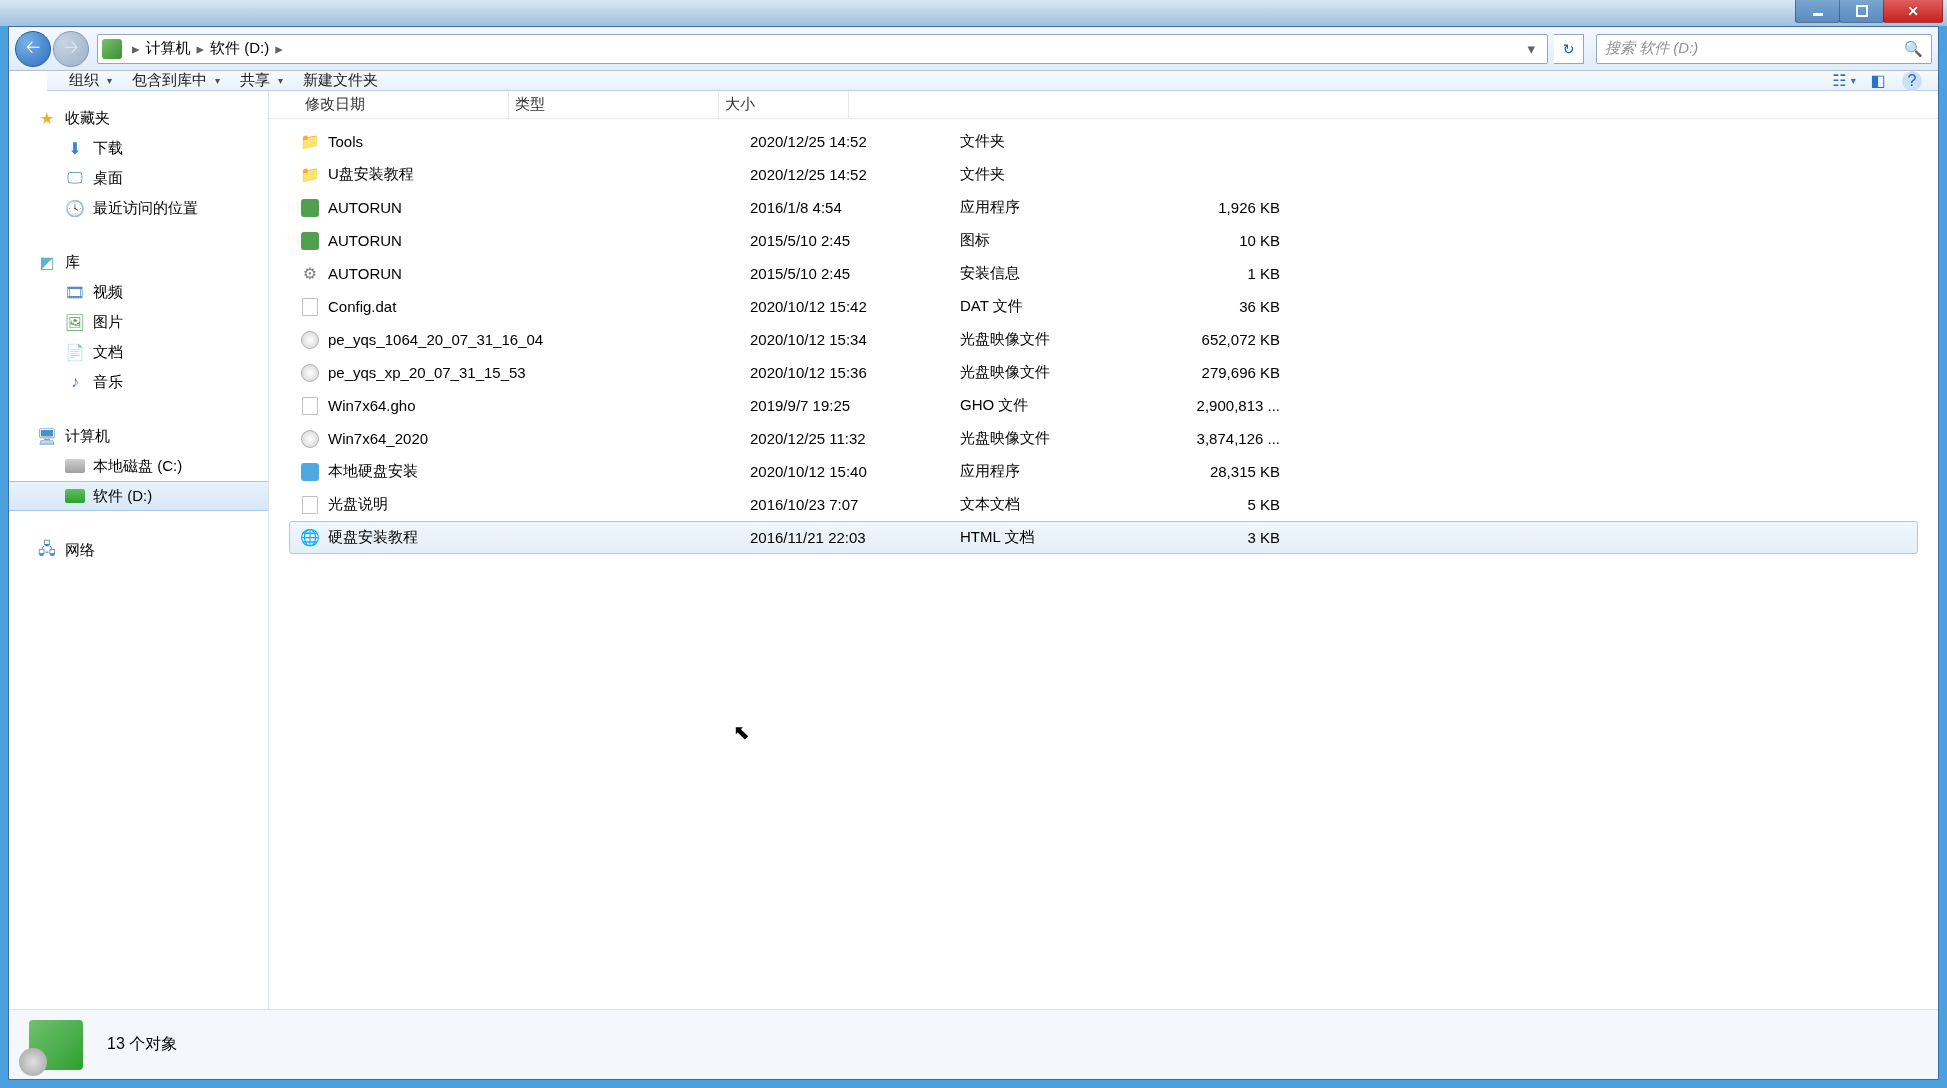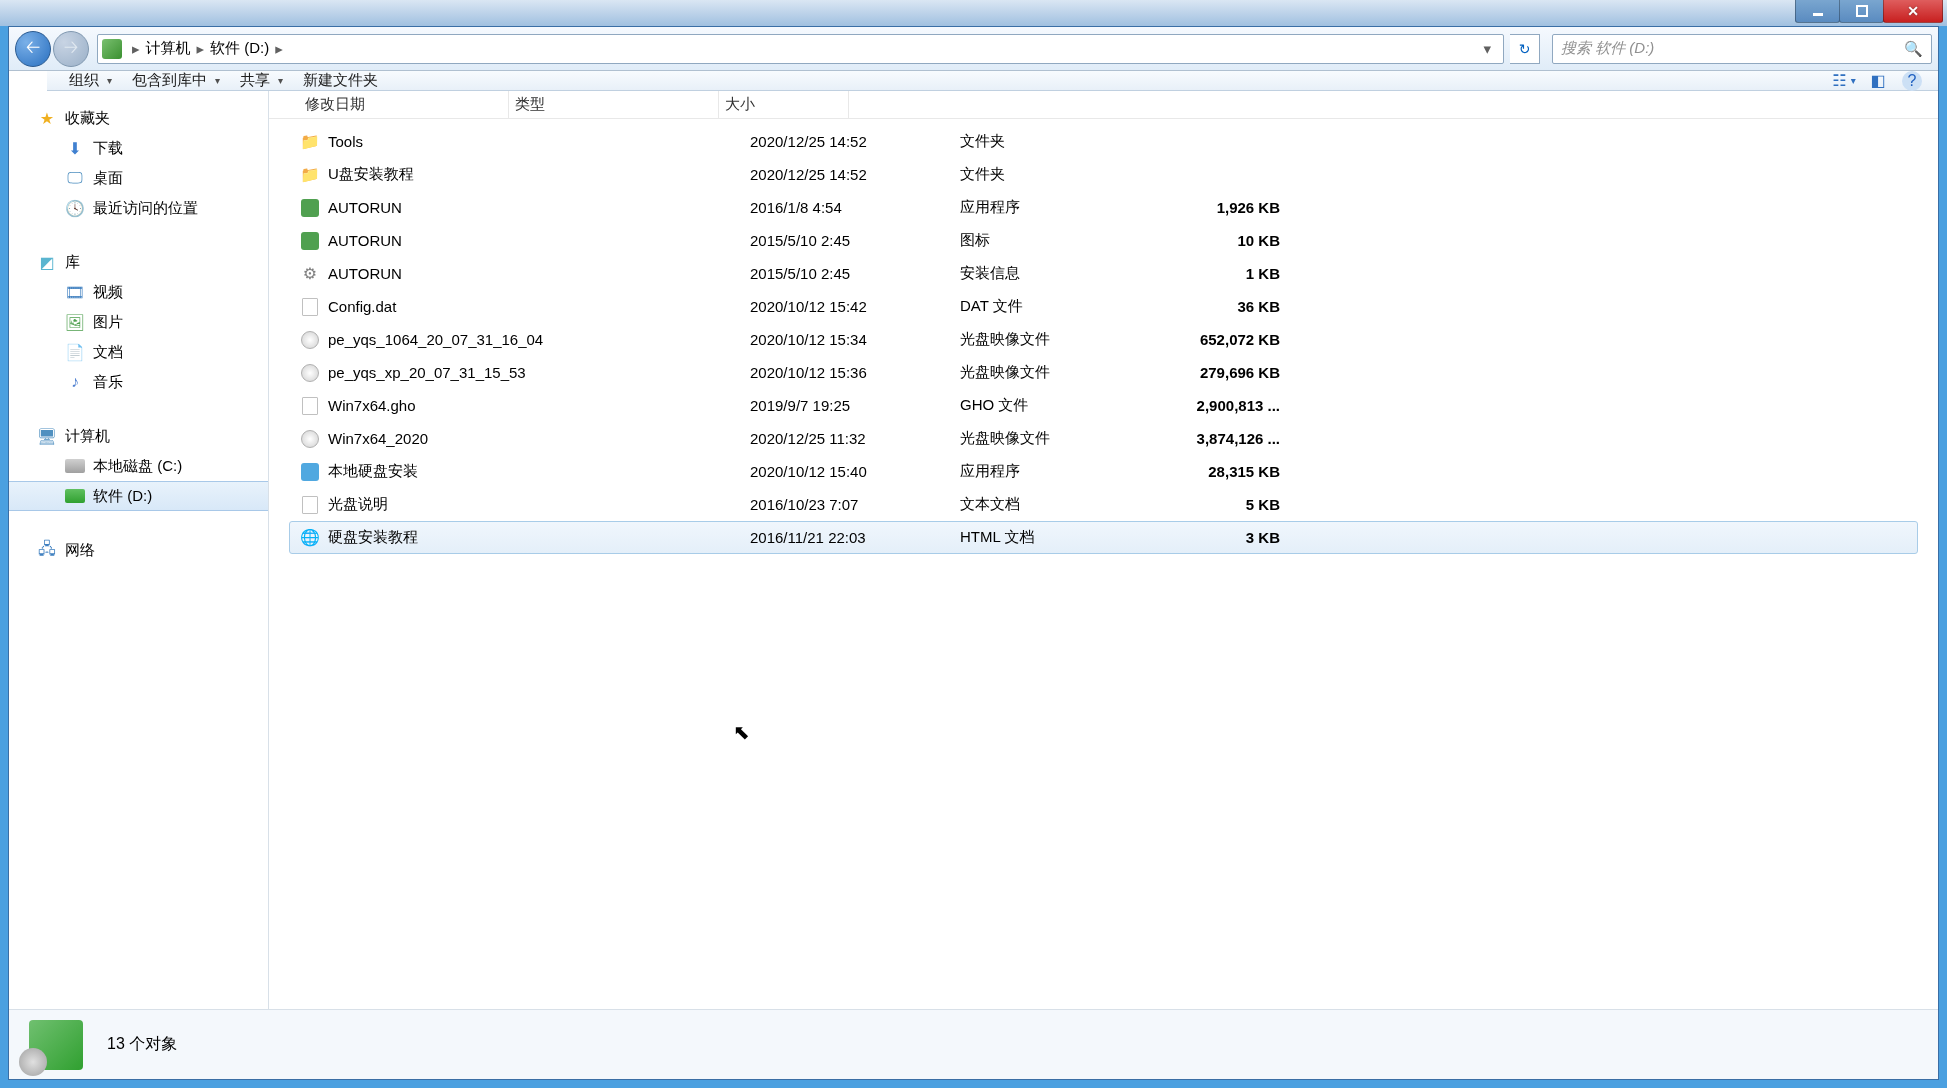--- a/index.html
+++ b/index.html
@@ -20,21 +20,21 @@
 .navbar { height: 44px; background: linear-gradient(to bottom, #f5f9fe 0%, #e0ecf8 100%); border-bottom: 1px solid #b0c0d0; display: flex; align-items: center; padding: 4px 6px; gap: 6px; }
 .nav-arrows { display: flex; align-items: center; }
 .nav-arrow { width: 36px; height: 36px; border-radius: 50%; background: radial-gradient(circle at 30% 30%, #7ab0e8, #2a70c0); border: 1px solid #2a5a90; display: flex; align-items: center; justify-content: center; color: #fff; font-size: 18px; margin-right: 2px; }
 .nav-arrow.disabled { background: radial-gradient(circle at 30% 30%, #c8d4e4, #9ab0c8); border-color: #8098b0; color: #e0e8f0; }
 .addr-bar { flex: 1; height: 30px; background: #fff; border: 1px solid #90a8c0; border-radius: 2px; display: flex; align-items: center; padding: 0 4px; font-size: 15px; }
 .crumb-icon { width: 20px; height: 20px; background: linear-gradient(135deg,#7ac070,#3a9030); border-radius: 3px; margin-right: 4px; }
 .crumb-sep { color: #606060; padding: 0 6px; }
 .crumb-item { color: #000; }
 .addr-dropdown { margin-left: auto; padding: 0 8px; color: #606060; }
 .refresh-btn { height: 30px; width: 30px; border: 1px solid #90a8c0; border-left: none; background: #fff; display: flex; align-items: center; justify-content: center; color: #0060c0; font-size: 14px; }
-.search-box { width: 380px; height: 30px; background: #fff; border: 1px solid #90a8c0; border-radius: 2px; display: flex; align-items: center; padding: 0 8px; margin-left: 6px; font-size: 15px; color: #909090; font-style: italic; }
+.search-box { width: 336px; height: 30px; background: #fff; border: 1px solid #90a8c0; border-radius: 2px; display: flex; align-items: center; padding: 0 8px; margin-left: 6px; font-size: 15px; color: #909090; font-style: italic; }
 .search-box .mag { margin-left: auto; color: #3070c0; font-style: normal; }
 
 
 .toolbar { height: 20px; background: linear-gradient(to bottom, #f8fbfe 0%, #e8f0f8 100%); border-bottom: 1px solid #c0d0e0; display: flex; align-items: center; padding: 0 12px; font-size: 15px; color: #202020; margin-left: 38px; }
 .tool-item { padding: 4px 10px; display: flex; align-items: center; gap: 4px; }
 .tool-drop::after { content: "▾"; font-size: 10px; margin-left: 4px; color: #505050; }
 .tool-right { margin-left: auto; display: flex; align-items: center; gap: 6px; }
 .tool-icon-btn { width: 28px; height: 28px; display: flex; align-items: center; justify-content: center; border: 1px solid transparent; border-radius: 2px; color: #3070c0; font-size: 16px; }
 .view-btn { display: flex; align-items: center; gap: 4px; }
 
@@ -71,21 +71,21 @@
 .col-type { width: 210px; }
 .col-size { width: 130px; text-align: right; padding-right: 24px; }
 .col-headers > div { border-right: 1px solid #e8e8e8; height: 100%; display: flex; align-items: center; padding-left: 6px; }
 
 .file-rows { padding: 6px 20px; }
 .file-row { height: 33px; display: flex; align-items: center; font-size: 15px; color: #000; padding-left: 10px; border: 1px solid transparent; border-radius: 3px; }
 .file-row.sel { background: linear-gradient(to bottom, #f0f6fc, #e4eff9); border: 1px solid #a8cce8; }
 .cell-name { width: 450px; display: flex; align-items: center; gap: 8px; }
 .cell-date { width: 210px; color: #000; }
 .cell-type { width: 210px; color: #000; }
-.cell-size { width: 130px; text-align: right; padding-right: 20px; color: #000; font-weight: bold; }
+.cell-size { width: 130px; text-align: right; padding-right: 20px; color: #000; }
 .file-ico { width: 20px; height: 20px; display: inline-flex; align-items: center; justify-content: center; font-size: 16px; }
 .fico-folder { color: #f5c040; }
 .fico-exe { width:18px; height:18px; background:#50a050; border-radius:3px; display:inline-block; }
 .fico-exe2 { width:18px; height:18px; background:#50a8e0; border-radius:3px; display:inline-block; }
 .fico-ico { width:18px; height:18px; background:#50a050; border-radius:3px; display:inline-block; }
 .fico-inf { color:#808080; }
 .fico-generic { width:16px; height:18px; background:#fff; border:1px solid #c0c0c0; border-radius:1px; display:inline-block; }
 .fico-iso { width:18px; height:18px; border-radius:50%; background:radial-gradient(#fff,#d0d0d0); border:1px solid #b0b0b0; display:inline-block; }
 .fico-html { color:#2070d0; }
 

